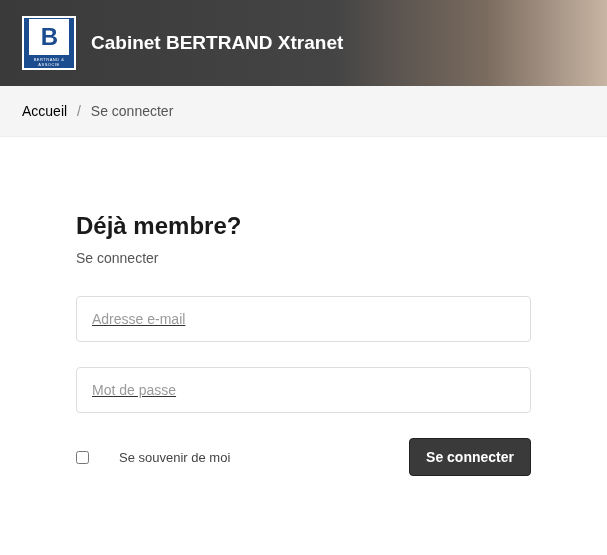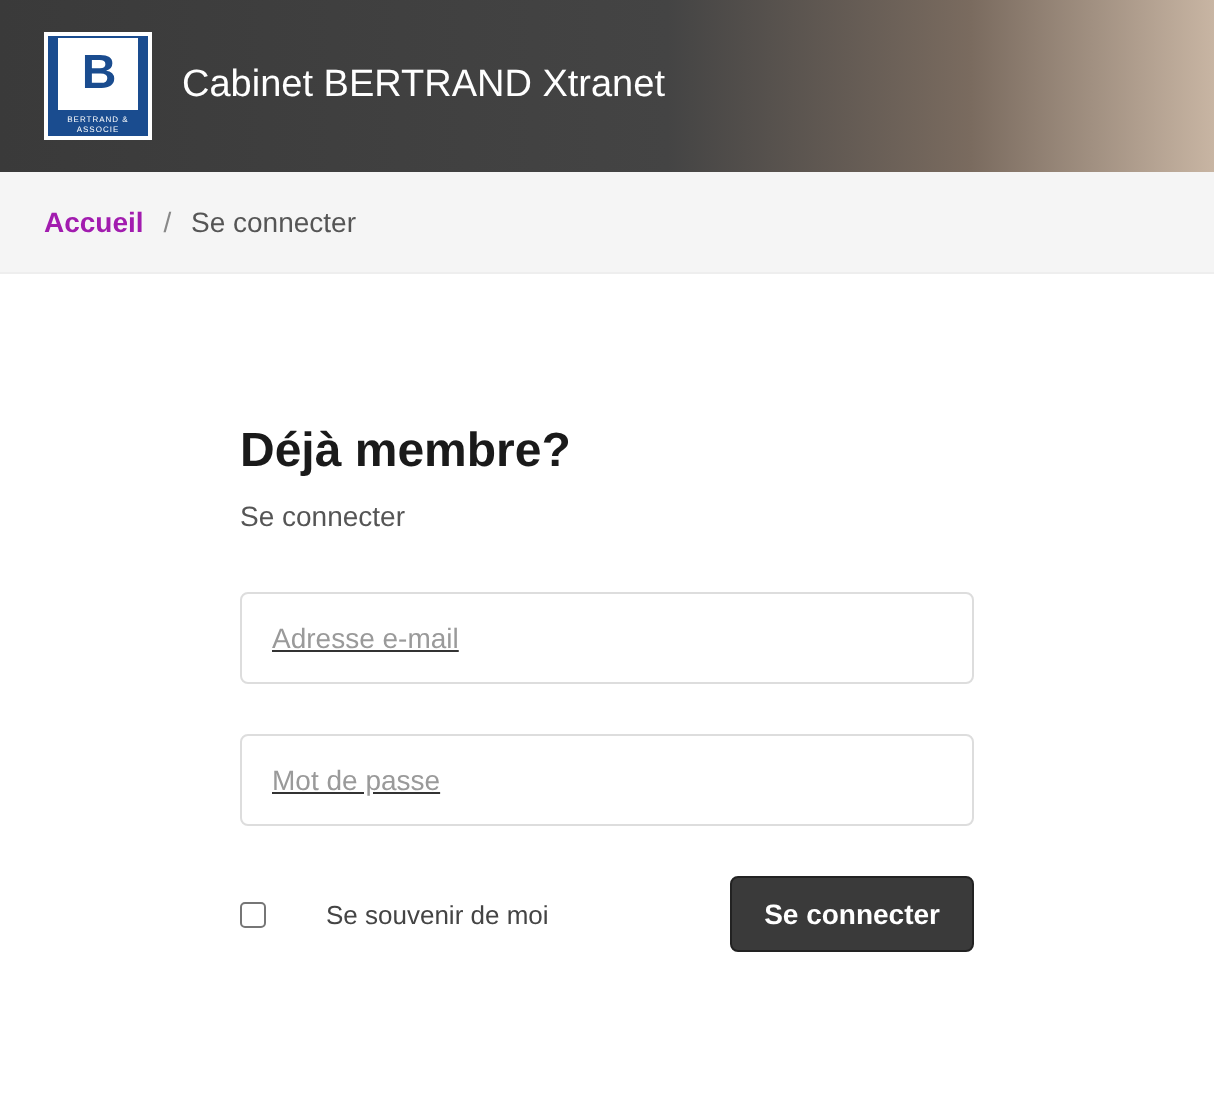--- a/index.html
+++ b/index.html
@@ -2,25 +2,25 @@
 <html><head>
   <meta charset="utf-8">
   <style>
     * { margin:0; padding:0; box-sizing:border-box; }
     body { font-family:-apple-system,BlinkMacSystemFont,"Segoe UI",Arial,sans-serif; width:607px; height:555px; background:#fff; overflow:hidden; }
     .header { height:86px; background:linear-gradient(90deg,#3a3a3a 0%,#444 55%,#7a6b5f 80%,#c8b5a3 100%); display:flex; align-items:center; padding:0 22px; }
     .logo { width:54px; height:54px; background:#1a4c8f; display:flex; flex-direction:column; align-items:center; justify-content:center; border:2px solid #fff; margin-right:15px; }
     .logo-top { width:40px; height:36px; background:#fff; display:flex; align-items:center; justify-content:center; }
     .logo-top span { font-size:24px; font-weight:700; color:#1a4c8f; letter-spacing:-1px; }
     .logo-bot { font-size:4px; color:#fff; text-align:center; margin-top:2px; letter-spacing:.5px; }
-    .site-title { color:#fff; font-size:19px; font-weight:400; }
+    .site-title { color:#fff; font-size:19px; font-weight:700; }
     .breadcrumb { background:#f5f5f5; padding:17px 22px; font-size:14px; color:#555; border-bottom:1px solid #eee; }
     .breadcrumb .sep { margin:0 6px; color:#888; }
-    .breadcrumb a { color:#a21caf; text-decoration:none;font-weight:bold; }
-    .main { padding:75px 120px 40px; }
+    .breadcrumb a { color:#000000; text-decoration:none; }
+    .main { padding:75px 76px 40px; }
     .form-title { font-size:24px; font-weight:700; color:#1a1a1a; margin-bottom:10px; }
     .form-sub { font-size:14px; color:#555; margin-bottom:30px; }
     .field { width:100%; margin-bottom:25px; }
     .field input { width:100%; padding:14px 15px; font-size:14px; border:1px solid #ddd; border-radius:4px; color:#333;text-decoration:underline; }
     .field input::placeholder { color:#9a9a9a; }
     .form-row { display:flex; align-items:center; justify-content:space-between; margin-top:10px; }
     .remember { display:flex; align-items:center; font-size:13px; color:#444;gap:24px; }
     .remember input { margin-right:6px; }
     .submit { background:#3a3a3a; color:#fff; border:1px solid #222; padding:10px 16px; font-size:14px; font-weight:700; border-radius:4px; cursor:pointer; }
   </style>

